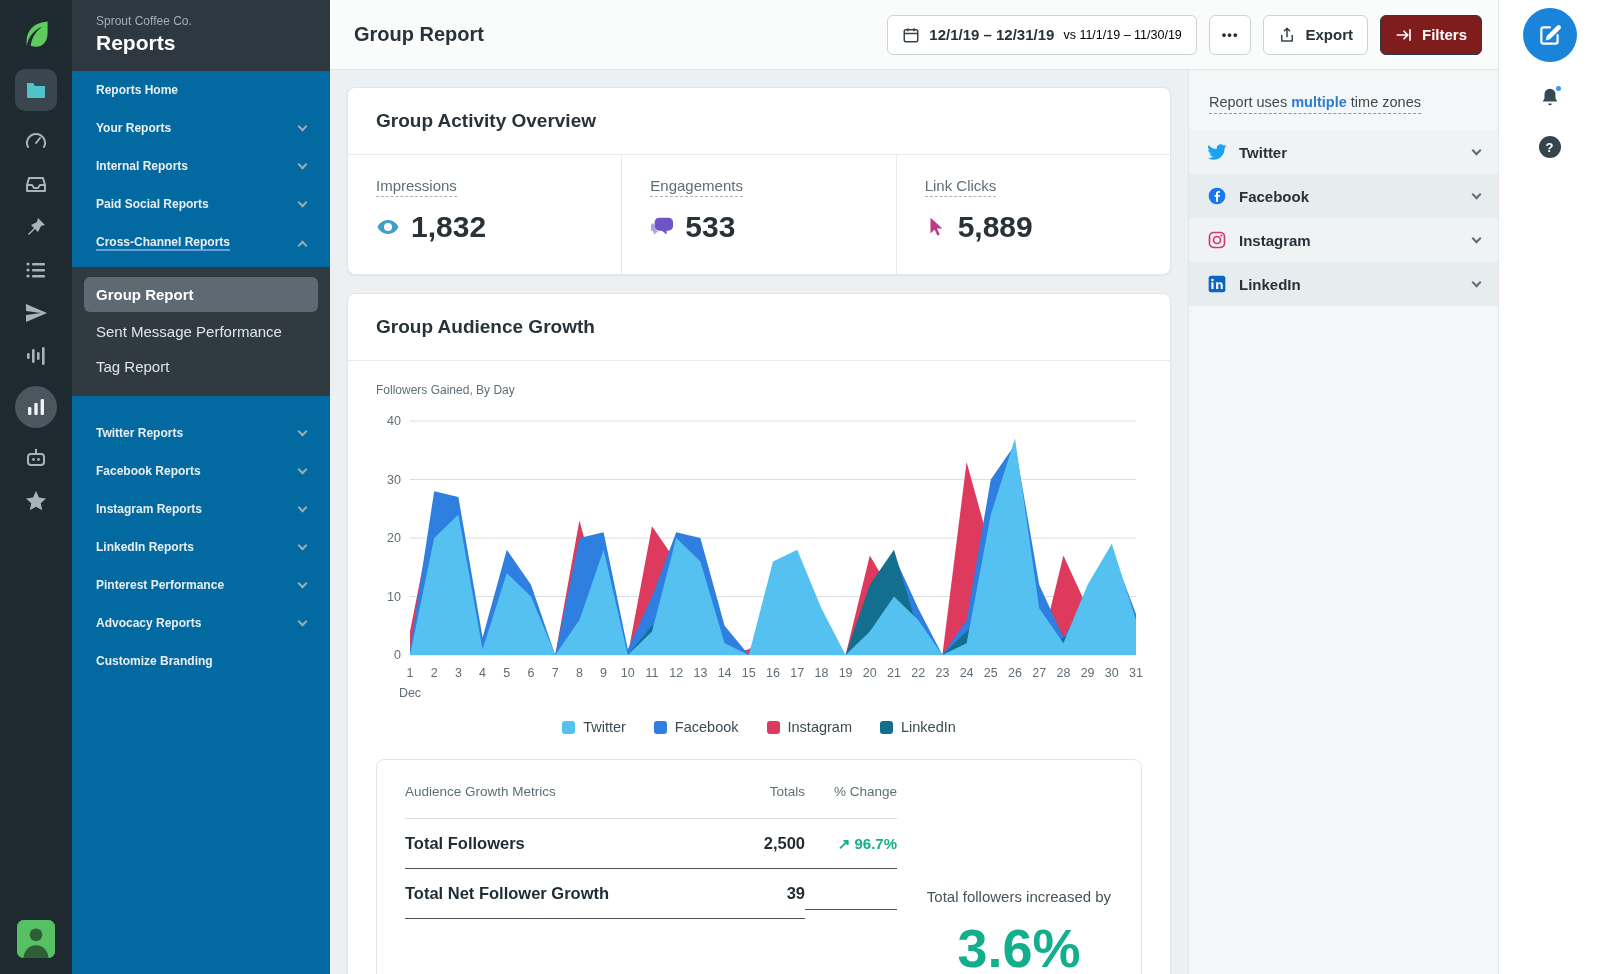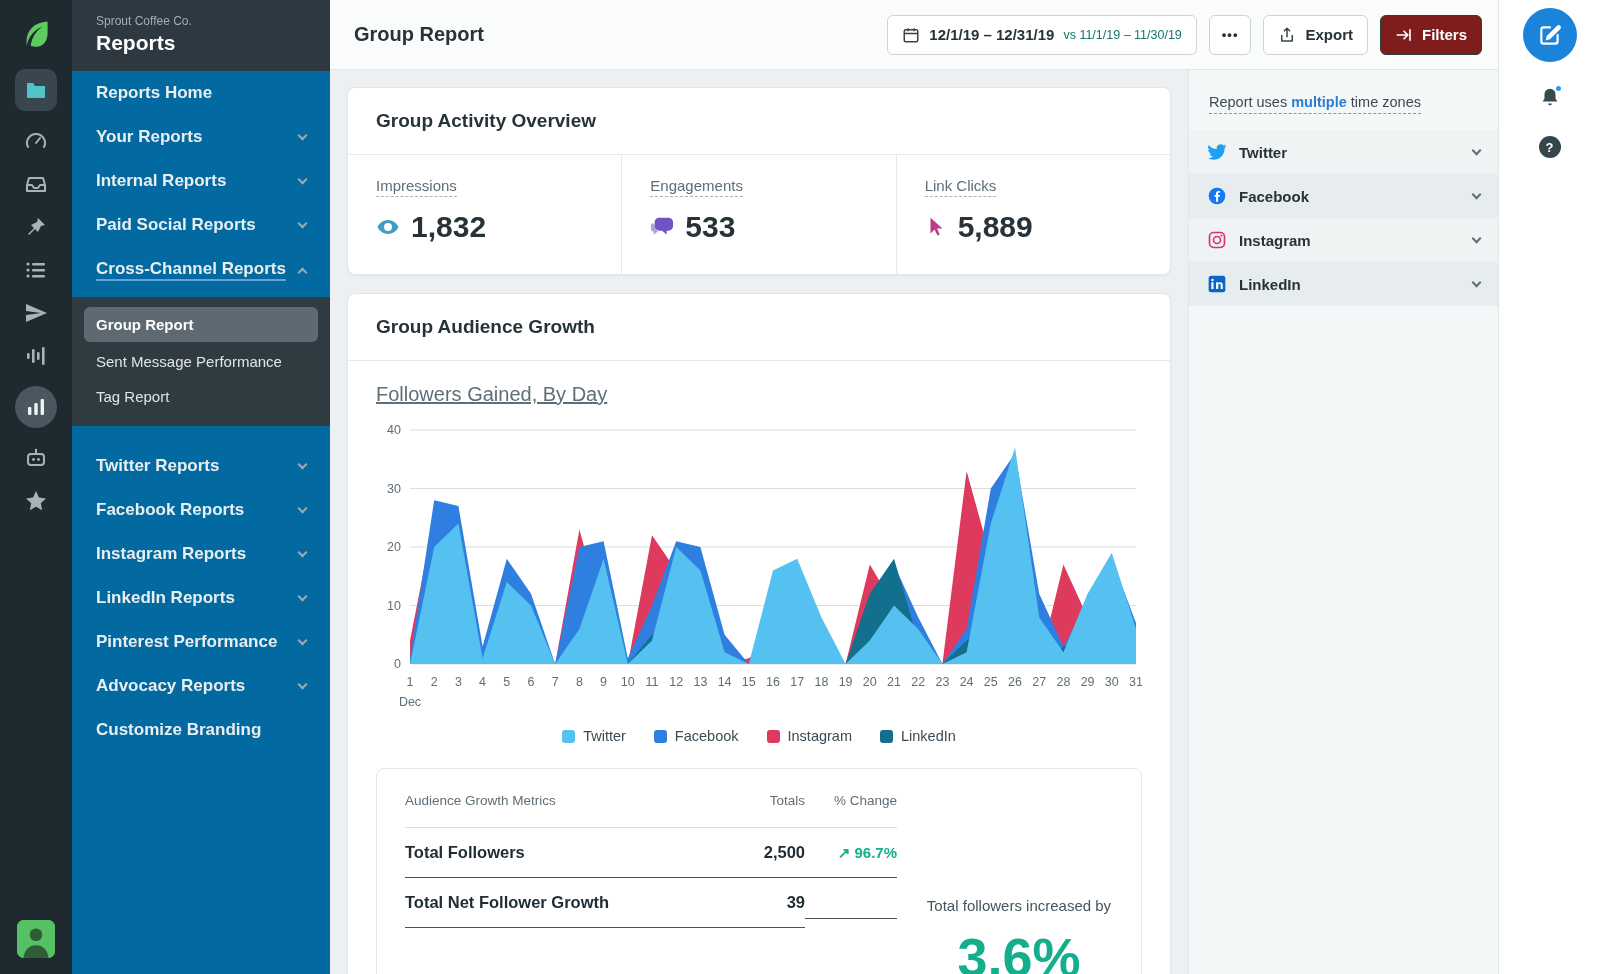--- a/index.html
+++ b/index.html
@@ -18,21 +18,21 @@
   .rail-icon.circled { width:42px; height:42px; background:#4b575e; border-radius:50%; color:#eef2f3; }
   .avatar { position:absolute; bottom:16px; left:17px; width:38px; height:38px; border-radius:7px;
     background:#56c065; overflow:hidden; }
 
   
   .sidebar { width:258px; flex:0 0 258px; background:#0369a1; display:flex; flex-direction:column; }
   .side-head { padding:14px 24px 16px; background:#2d3840; }
   .side-company { font-size:12px; color:#a2aeb4; }
   .side-title { font-size:21px; font-weight:bold; color:#fff; margin-top:3px; }
   .nav-item { display:flex; align-items:center; justify-content:space-between;
-    padding:12px 24px; font-size:17px; font-weight:600; color:#e9eef0; }
+    padding:12px 24px; font-size:12px; font-weight:600; color:#e9eef0; }
   .nav-item:first-child { margin-top:8px;gap:30px; }
   .chev { width:7px; height:7px; border-right:2px solid #9fabb1; border-bottom:2px solid #9fabb1;
     transform:rotate(45deg); margin-top:-3px; flex:0 0 auto; }
   .chev.up { transform:rotate(-135deg); margin-top:4px; }
   .active-underline { border-bottom:2px solid #66a1d9; padding-bottom:0; }
   .sub-wrap { background:#2f3a41; padding:8px 0 12px; margin-top:4px; }
   .sub-item { padding:9px 24px; font-size:15px; color:#dfe5e8; }
   .sub-item.selected { background:#5d6a71; border-radius:6px; margin:2px 12px; padding:9px 12px;
     color:#fff; font-weight:600; }
   .lower { margin-top:10px; }
@@ -41,38 +41,38 @@
   .main-wrap { flex:1; min-width:0; display:flex; flex-direction:column; }
   .topbar { height:70px; flex:0 0 70px; background:#fafbfb; border-bottom:1px solid #e1e6e8;
     display:flex; align-items:center; padding:0 16px 0 24px; }
   .page-title { font-size:20px; font-weight:bold; color:#273339; }
   .actions { margin-left:auto; display:flex; gap:12px; align-items:center; }
   .btn { height:40px; border:1px solid #ccd3d7; border-radius:6px; background:#fff;
     display:flex; align-items:center; gap:9px; padding:0 14px; font-size:15px; font-weight:bold; color:#273339; }
   .btn svg { width:18px; height:18px; color:#36454c; }
   .btn-dark { background:#7f1d1d; color:#fff; border-color:#2d3b42; }
   .btn-dark svg { color:#fff; }
-  .date-sub { font-weight:normal; font-size:12.5px; color:#0f766e; }
+  .date-sub { font-weight:normal; font-size:12.5px; color:#000000; }
   .btn-more { letter-spacing:1px; font-size:13px; padding:0 12px; }
 
   .body-row { flex:1; display:flex; min-height:0; }
   .content { flex:1; background:#edf0f2; padding:17px; overflow:hidden; }
   .card { background:#fff; border:1px solid #e2e6e8; border-radius:8px; margin-bottom:18px;
     box-shadow:0 1px 2px rgba(16,24,32,.05); }
   .card-head { padding:22px 28px; border-bottom:1px solid #e6eaec; font-size:19px; font-weight:bold; }
 
   .metrics { display:flex; }
   .metric { flex:1; padding:22px 28px 30px; border-right:1px solid #e6eaec; }
   .metric:last-child { border-right:none; }
   .m-label { font-size:15px; color:#5f6e76; border-bottom:1px dashed #a9b4ba; display:inline-block; padding-bottom:2px; }
   .m-value { display:flex; align-items:center; gap:11px; margin-top:13px;
     font-size:30px; font-weight:bold; color:#273339; }
   .m-icon { display:flex; }
 
-  .subtitle { padding:22px 28px 4px; font-size:20px; color:#5f6e76;text-decoration:underline; }
+  .subtitle { padding:22px 28px 4px; font-size:12px; color:#5f6e76; }
   .chart-wrap { padding:2px 28px 0; }
   .legend { display:flex; justify-content:center; gap:28px; padding:12px 0 4px; }
   .lg-item { display:flex; align-items:center; gap:8px; font-size:14.5px; color:#3c4a52; }
   .lg-swatch { width:13px; height:13px; border-radius:3px; background:#ccc; }
 
   .inner-box { margin:20px 28px 36px; border:1px solid #e2e6e8; border-radius:8px;
     display:flex; height:300px; overflow:hidden; }
   .metrics-table { width:520px; padding:24px 0 0 28px; }
   .gt { display:grid; grid-template-columns:1fr 120px 92px; align-items:center; }
   .gt-head { font-size:13.5px; color:#5f6e76; padding-bottom:19px; border-bottom:1px solid #d8dde0; }

